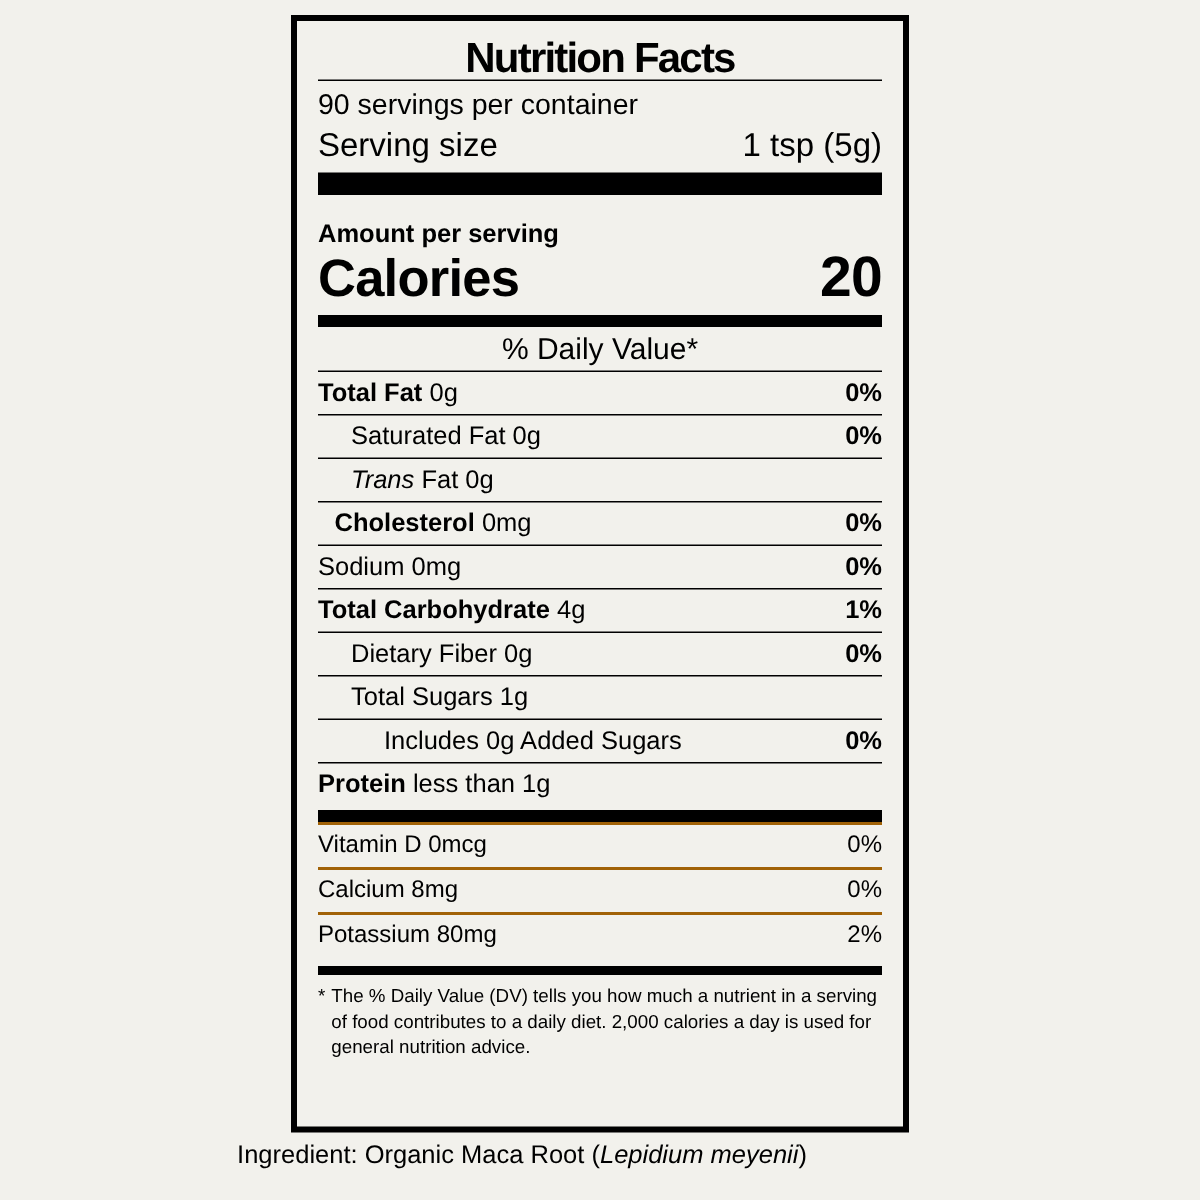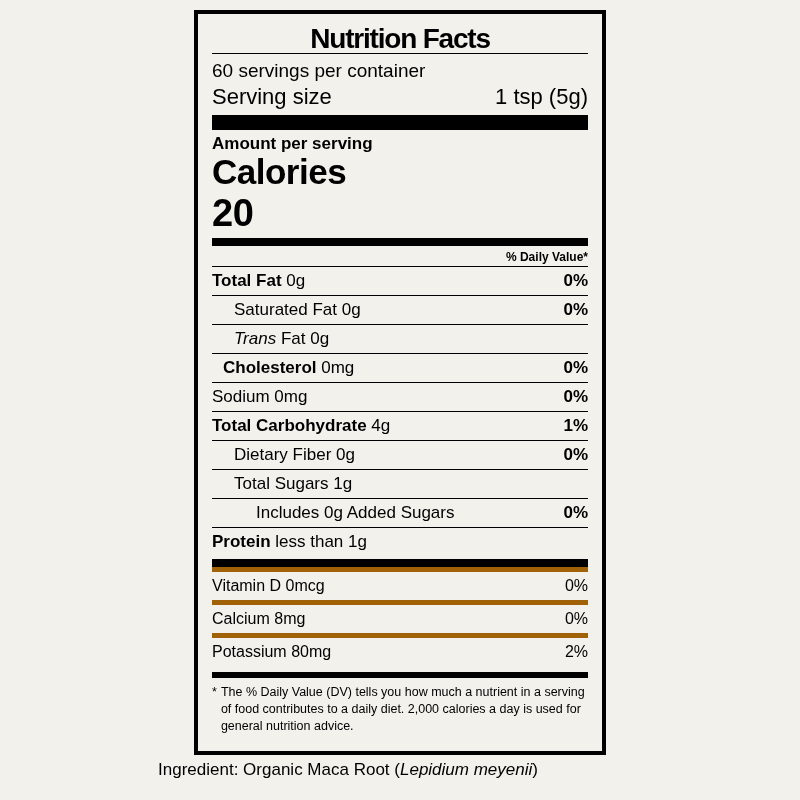--- a/index.html
+++ b/index.html
@@ -67,45 +67,44 @@
     border-bottom: 8px solid #000;
     margin: 3px 0 0 0;
   }
   .rule-thin {
     border-bottom: 1.5px solid #000;
   }
 
   .amount-label {
     font-size: 17px;
     font-weight: bold;
-    margin-top: 4px;
+    margin-top: 16px;
   }
 
   .calories-row {
     display: flex;
     justify-content: space-between;
-    align-items: flex-start;
+    align-items: center;
     margin-top: -2px;
-    flex-direction: column;
   }
   .calories-word {
     font-size: 35px;
     font-weight: bold;
     letter-spacing: -0.5px;
   }
   .calories-val {
     font-size: 38px;
     font-weight: bold;
     letter-spacing: -0.5px;
   }
 
   .dv-header {
-    text-align: right;
-    font-size: 12px;
-    font-weight: bold;
+    text-align: center;
+    font-size: 20px;
+    font-weight: normal;
     margin-top: 4px;
     padding-bottom: 2px;
   }
 
   .nrow {
     display: flex;
     justify-content: space-between;
     align-items: baseline;
     font-size: 17px;
     padding: 4px 0 4px 0;
@@ -116,21 +115,21 @@
 
   .indent1 { padding-left: 22px; }
   .indent2 { padding-left: 44px; }
 
   .vrow {
     display: flex;
     justify-content: space-between;
     align-items: baseline;
     font-size: 16px;
     padding: 5px 0 5px 0;
-    border-top: 5px solid #a16207;
+    border-top: 2px solid #a16207;
   }
   .vrow .val { font-weight: normal; }
 
   .footnote {
     display: flex;
     font-size: 12.5px;
     line-height: 1.35;
     margin-top: 6px;
     border-top: 6px solid #000;
     padding-top: 6px;
@@ -155,21 +154,21 @@
 <body>
 
 <div class="page">
 
   <div class="panel">
 
     <div class="nf-title">Nutrition Facts</div>
 
     <div class="rule-thin"></div>
 
-    <div class="servings">60 servings per container</div>
+    <div class="servings">90 servings per container</div>
 
     <div class="serving-size-row">
       <span>Serving size</span>
       <span>1 tsp (5g)</span>
     </div>
 
     <div class="rule-thick"></div>
 
     <div class="amount-label">Amount per serving</div>
 

